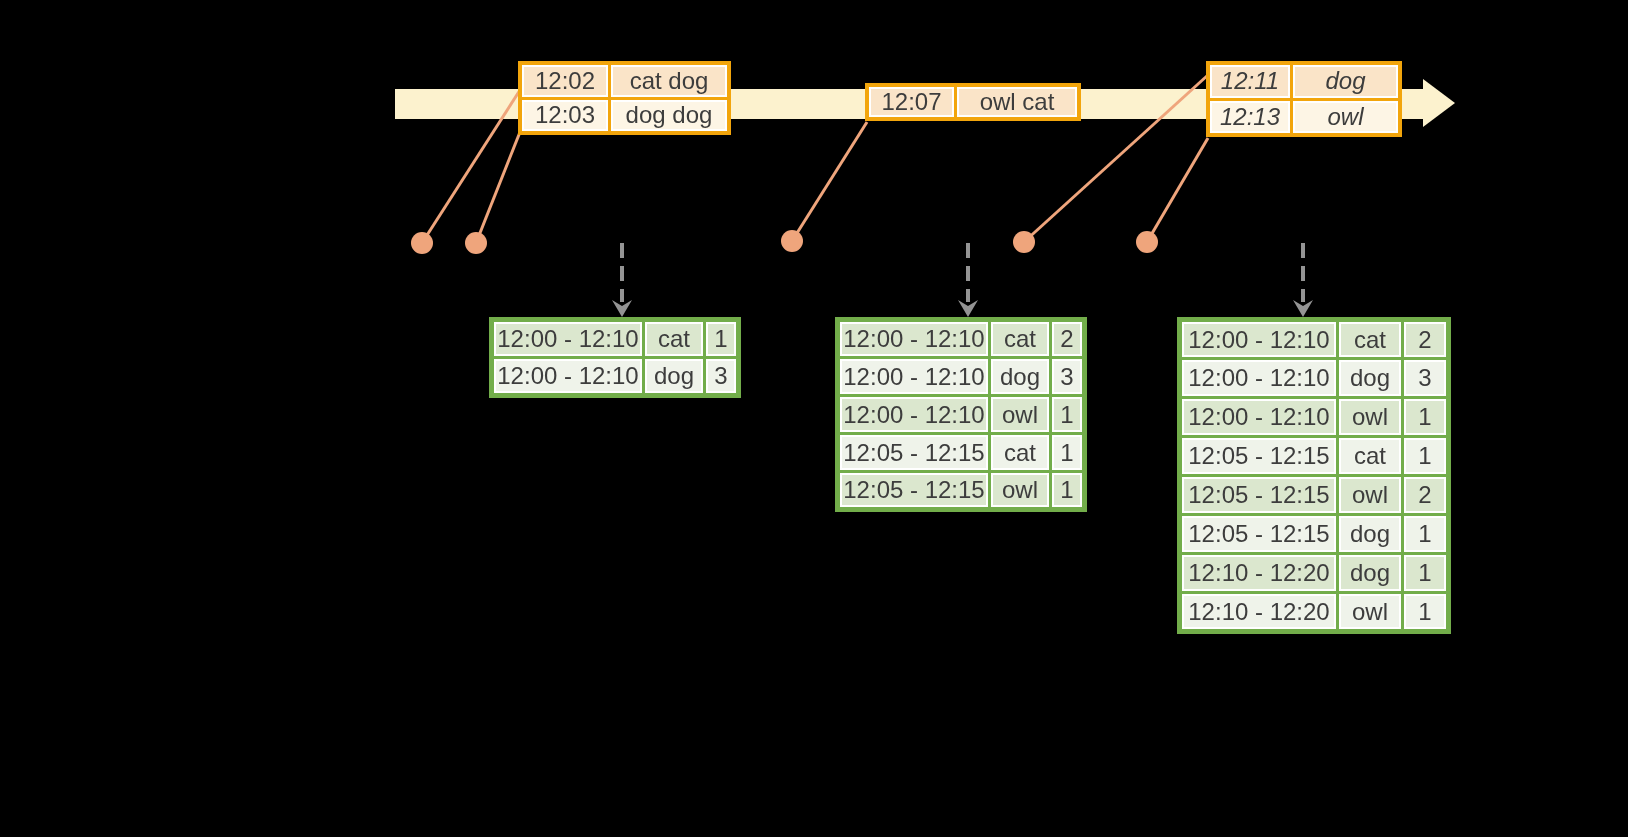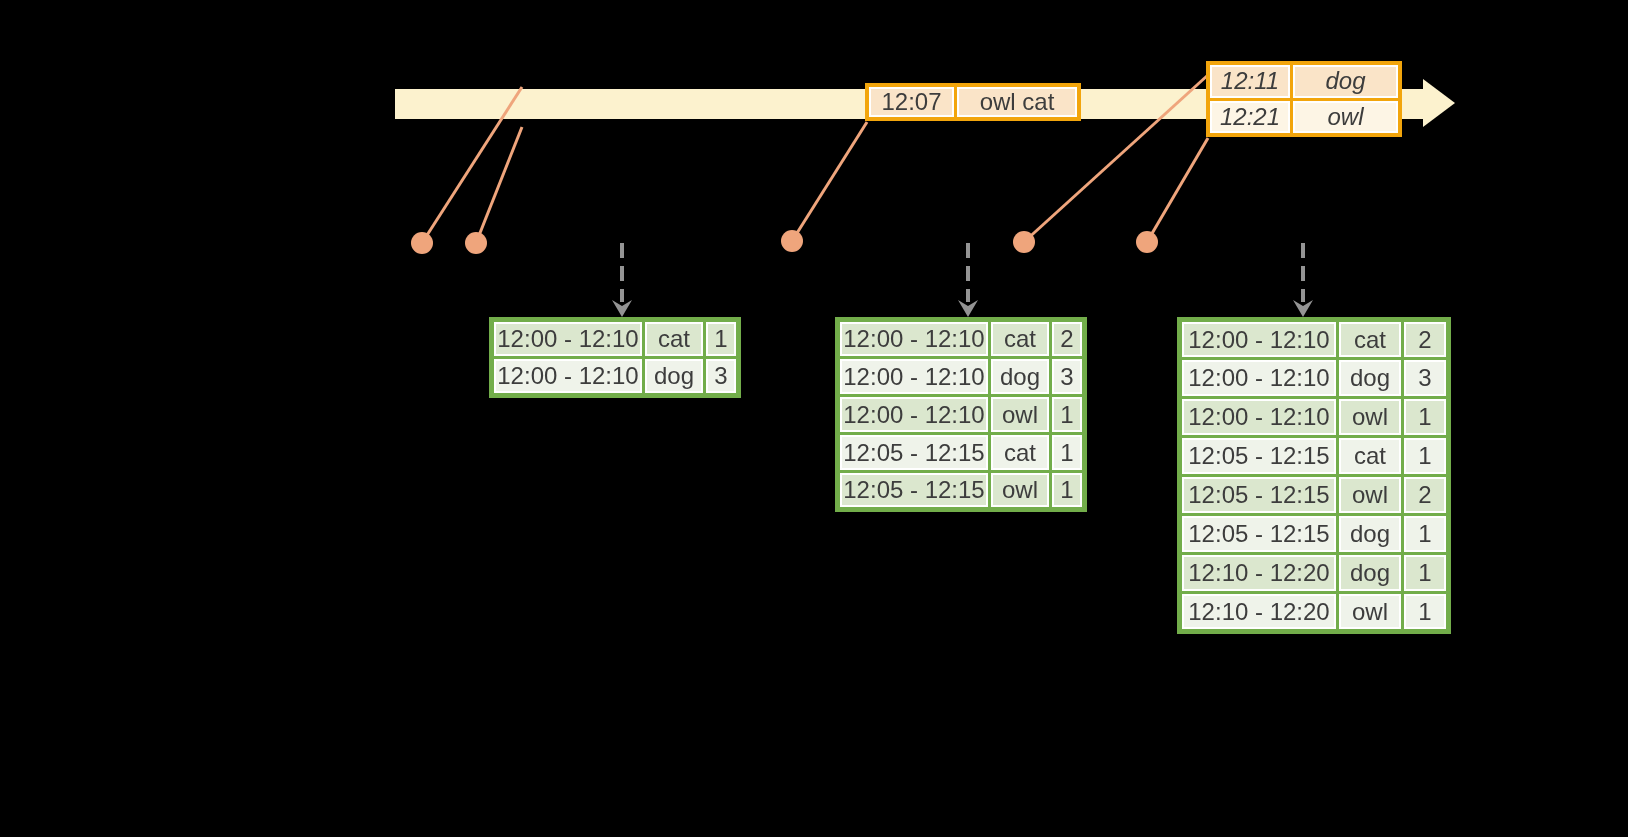--- a/index.html
+++ b/index.html
@@ -61,38 +61,50 @@
       <line x1="968" y1="243" x2="968" y2="302"></line>
       <line x1="1303" y1="243" x2="1303" y2="302"></line>
     </g>
     <g fill="#949494">
       <polygon points="612,300 622,317 632,300 622,306"></polygon>
       <polygon points="958,300 968,317 978,300 968,306"></polygon>
       <polygon points="1293,300 1303,317 1313,300 1303,306"></polygon>
     </g>
   </svg>
 
+  <table id="et1" class="etable" style="left:518px;top:61px;">
+    <tbody>
+        <tr>
+      <td style="width:84px">12:02</td>
+      <td style="width:114px">cat dog</td>
+    </tr>
+    <tr>
+      <td>12:03</td>
+      <td>dog dog</td>
+    </tr>
+  </tbody>
+    </table>
 
   <table id="et2" class="etable single" style="left:865px;top:83px;">
     <tbody>
         <tr>
       <td style="width:83px">12:07</td>
       <td style="width:118px">owl cat</td>
     </tr>
   </tbody>
     </table>
 
   <table id="et3" class="etable" style="left:1206px;top:61px;font-style:italic;">
     <tbody>
         <tr>
       <td style="width:78px">12:11</td>
       <td style="width:103px">dog</td>
     </tr>
     <tr>
-      <td>12:21</td>
+      <td>12:13</td>
       <td>owl</td>
     </tr>
   </tbody>
     </table>
 
   <table id="rt1" class="rtable" style="left:489px;top:317px;">
     <tbody>
         <tr>
       <td style="width:146px">12:00 - 12:10</td>
       <td style="width:56px">cat</td>

